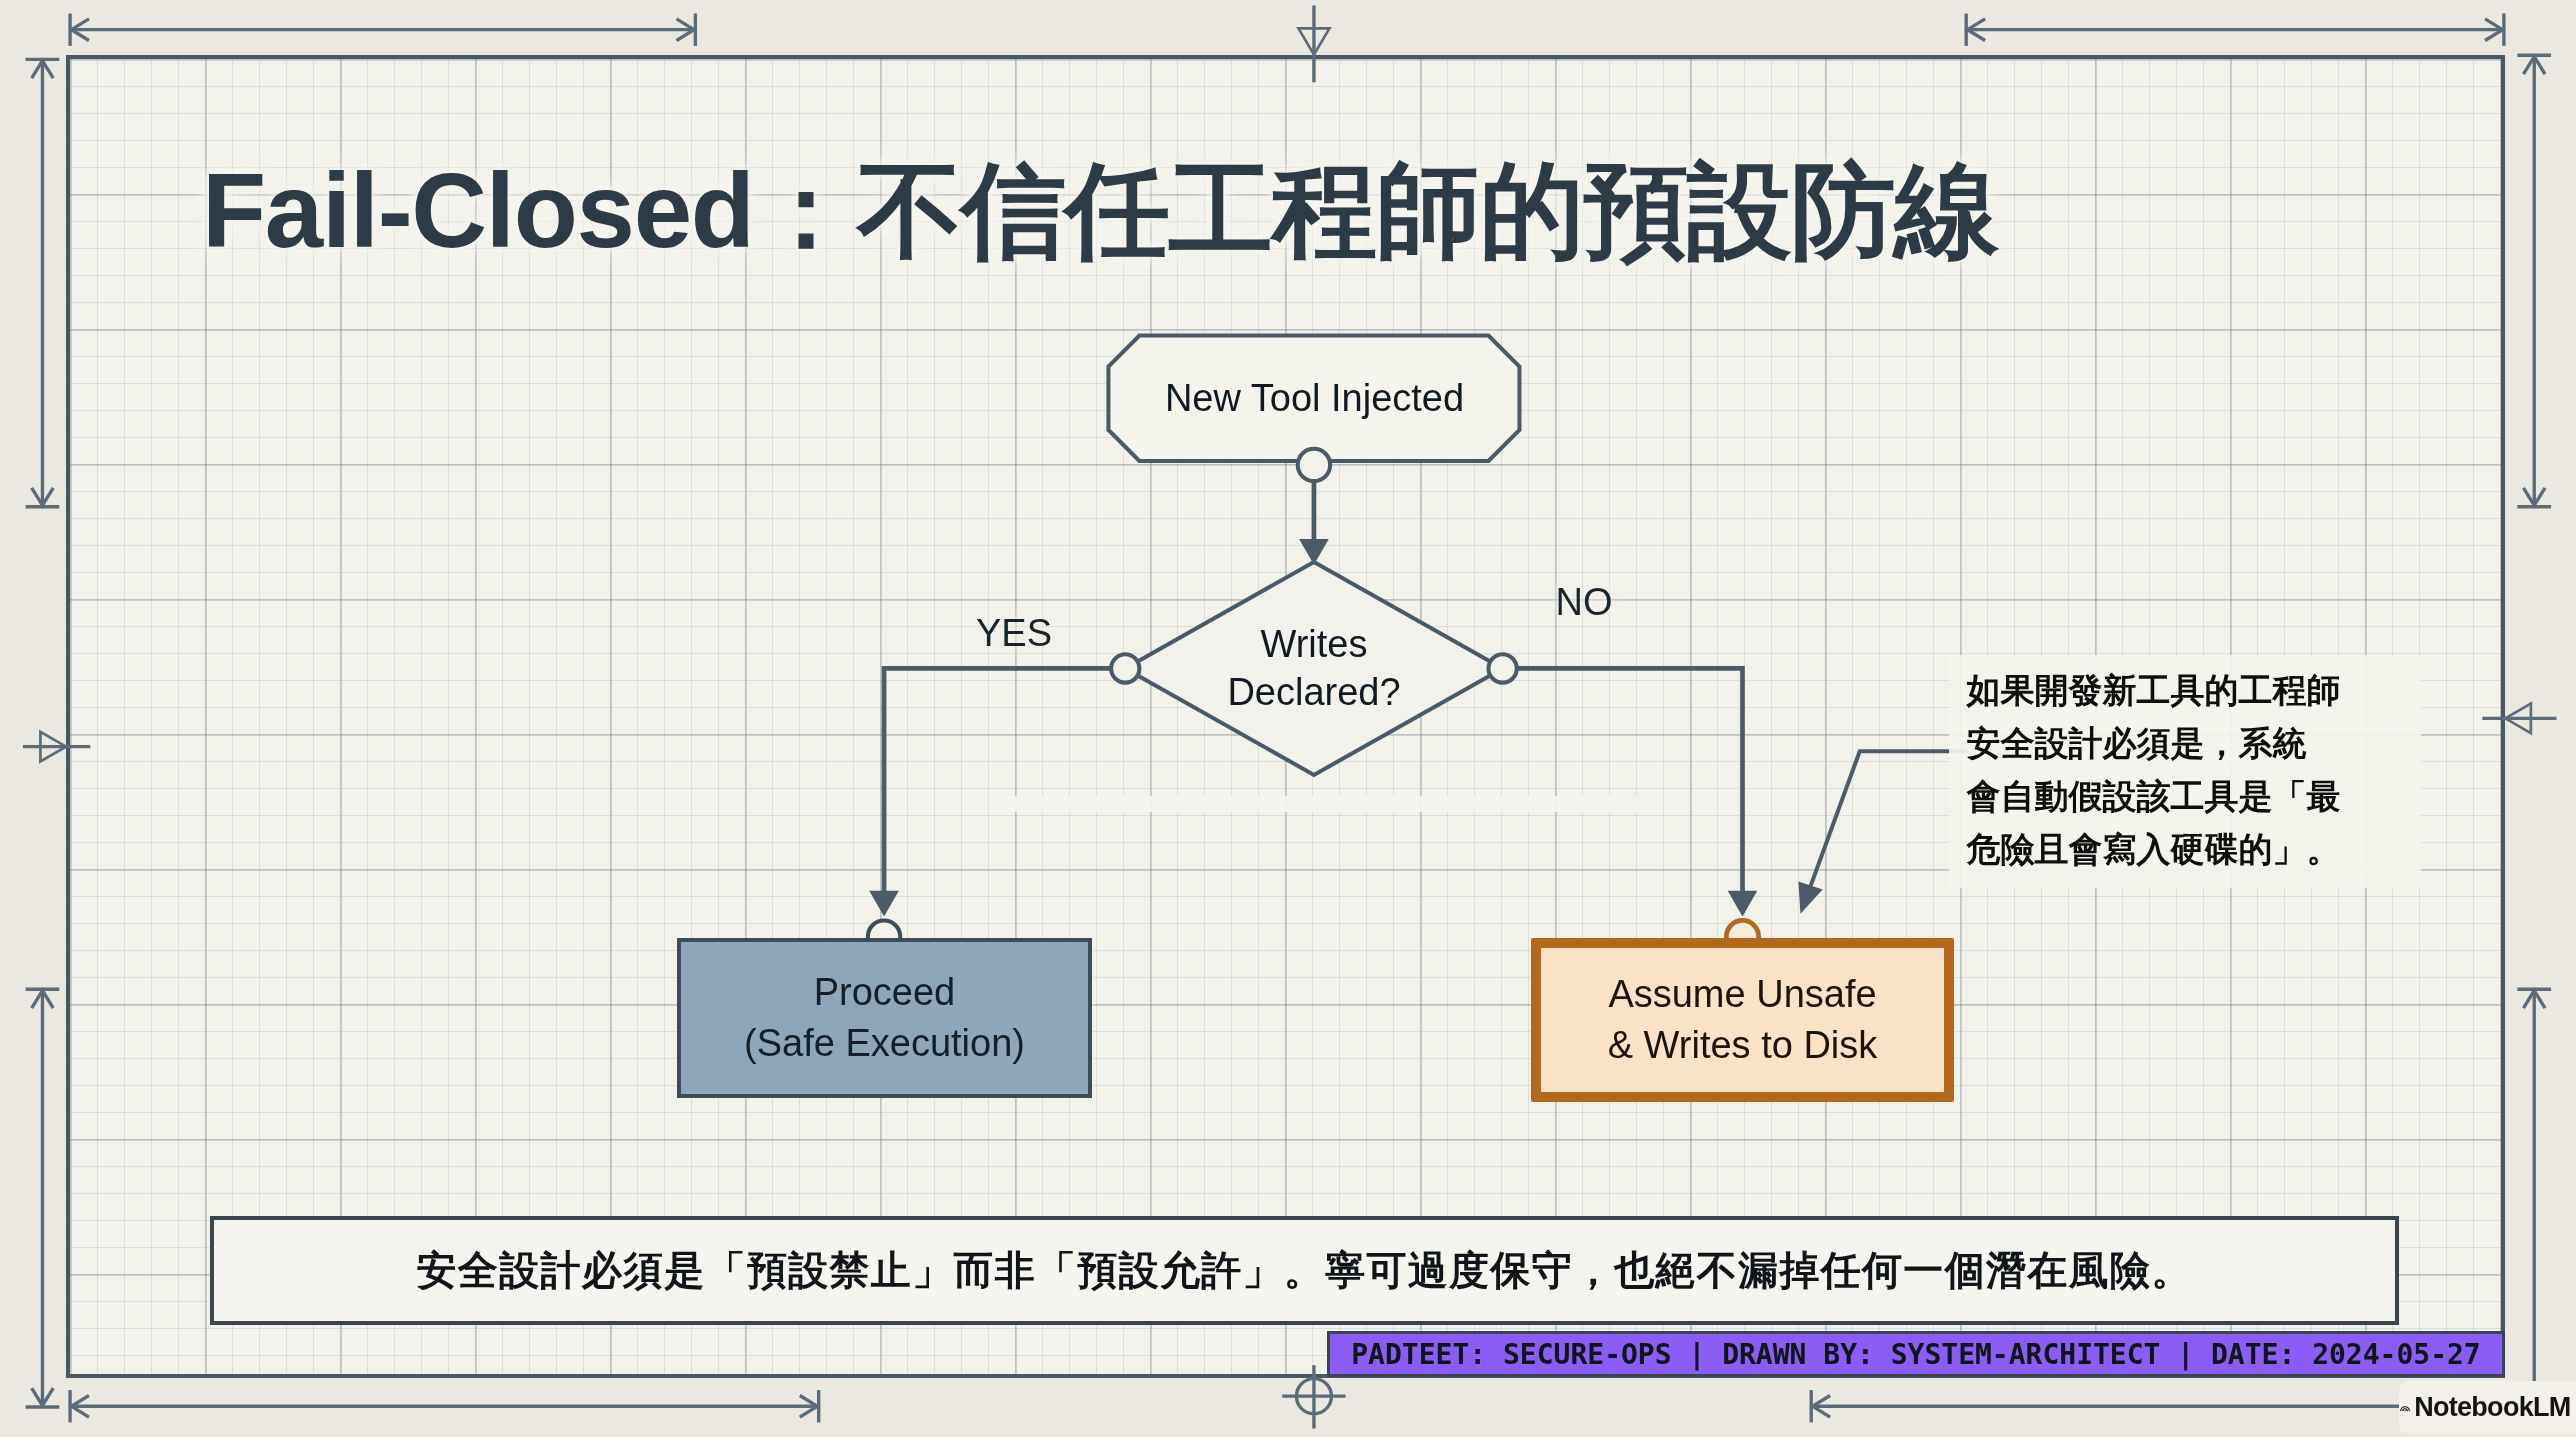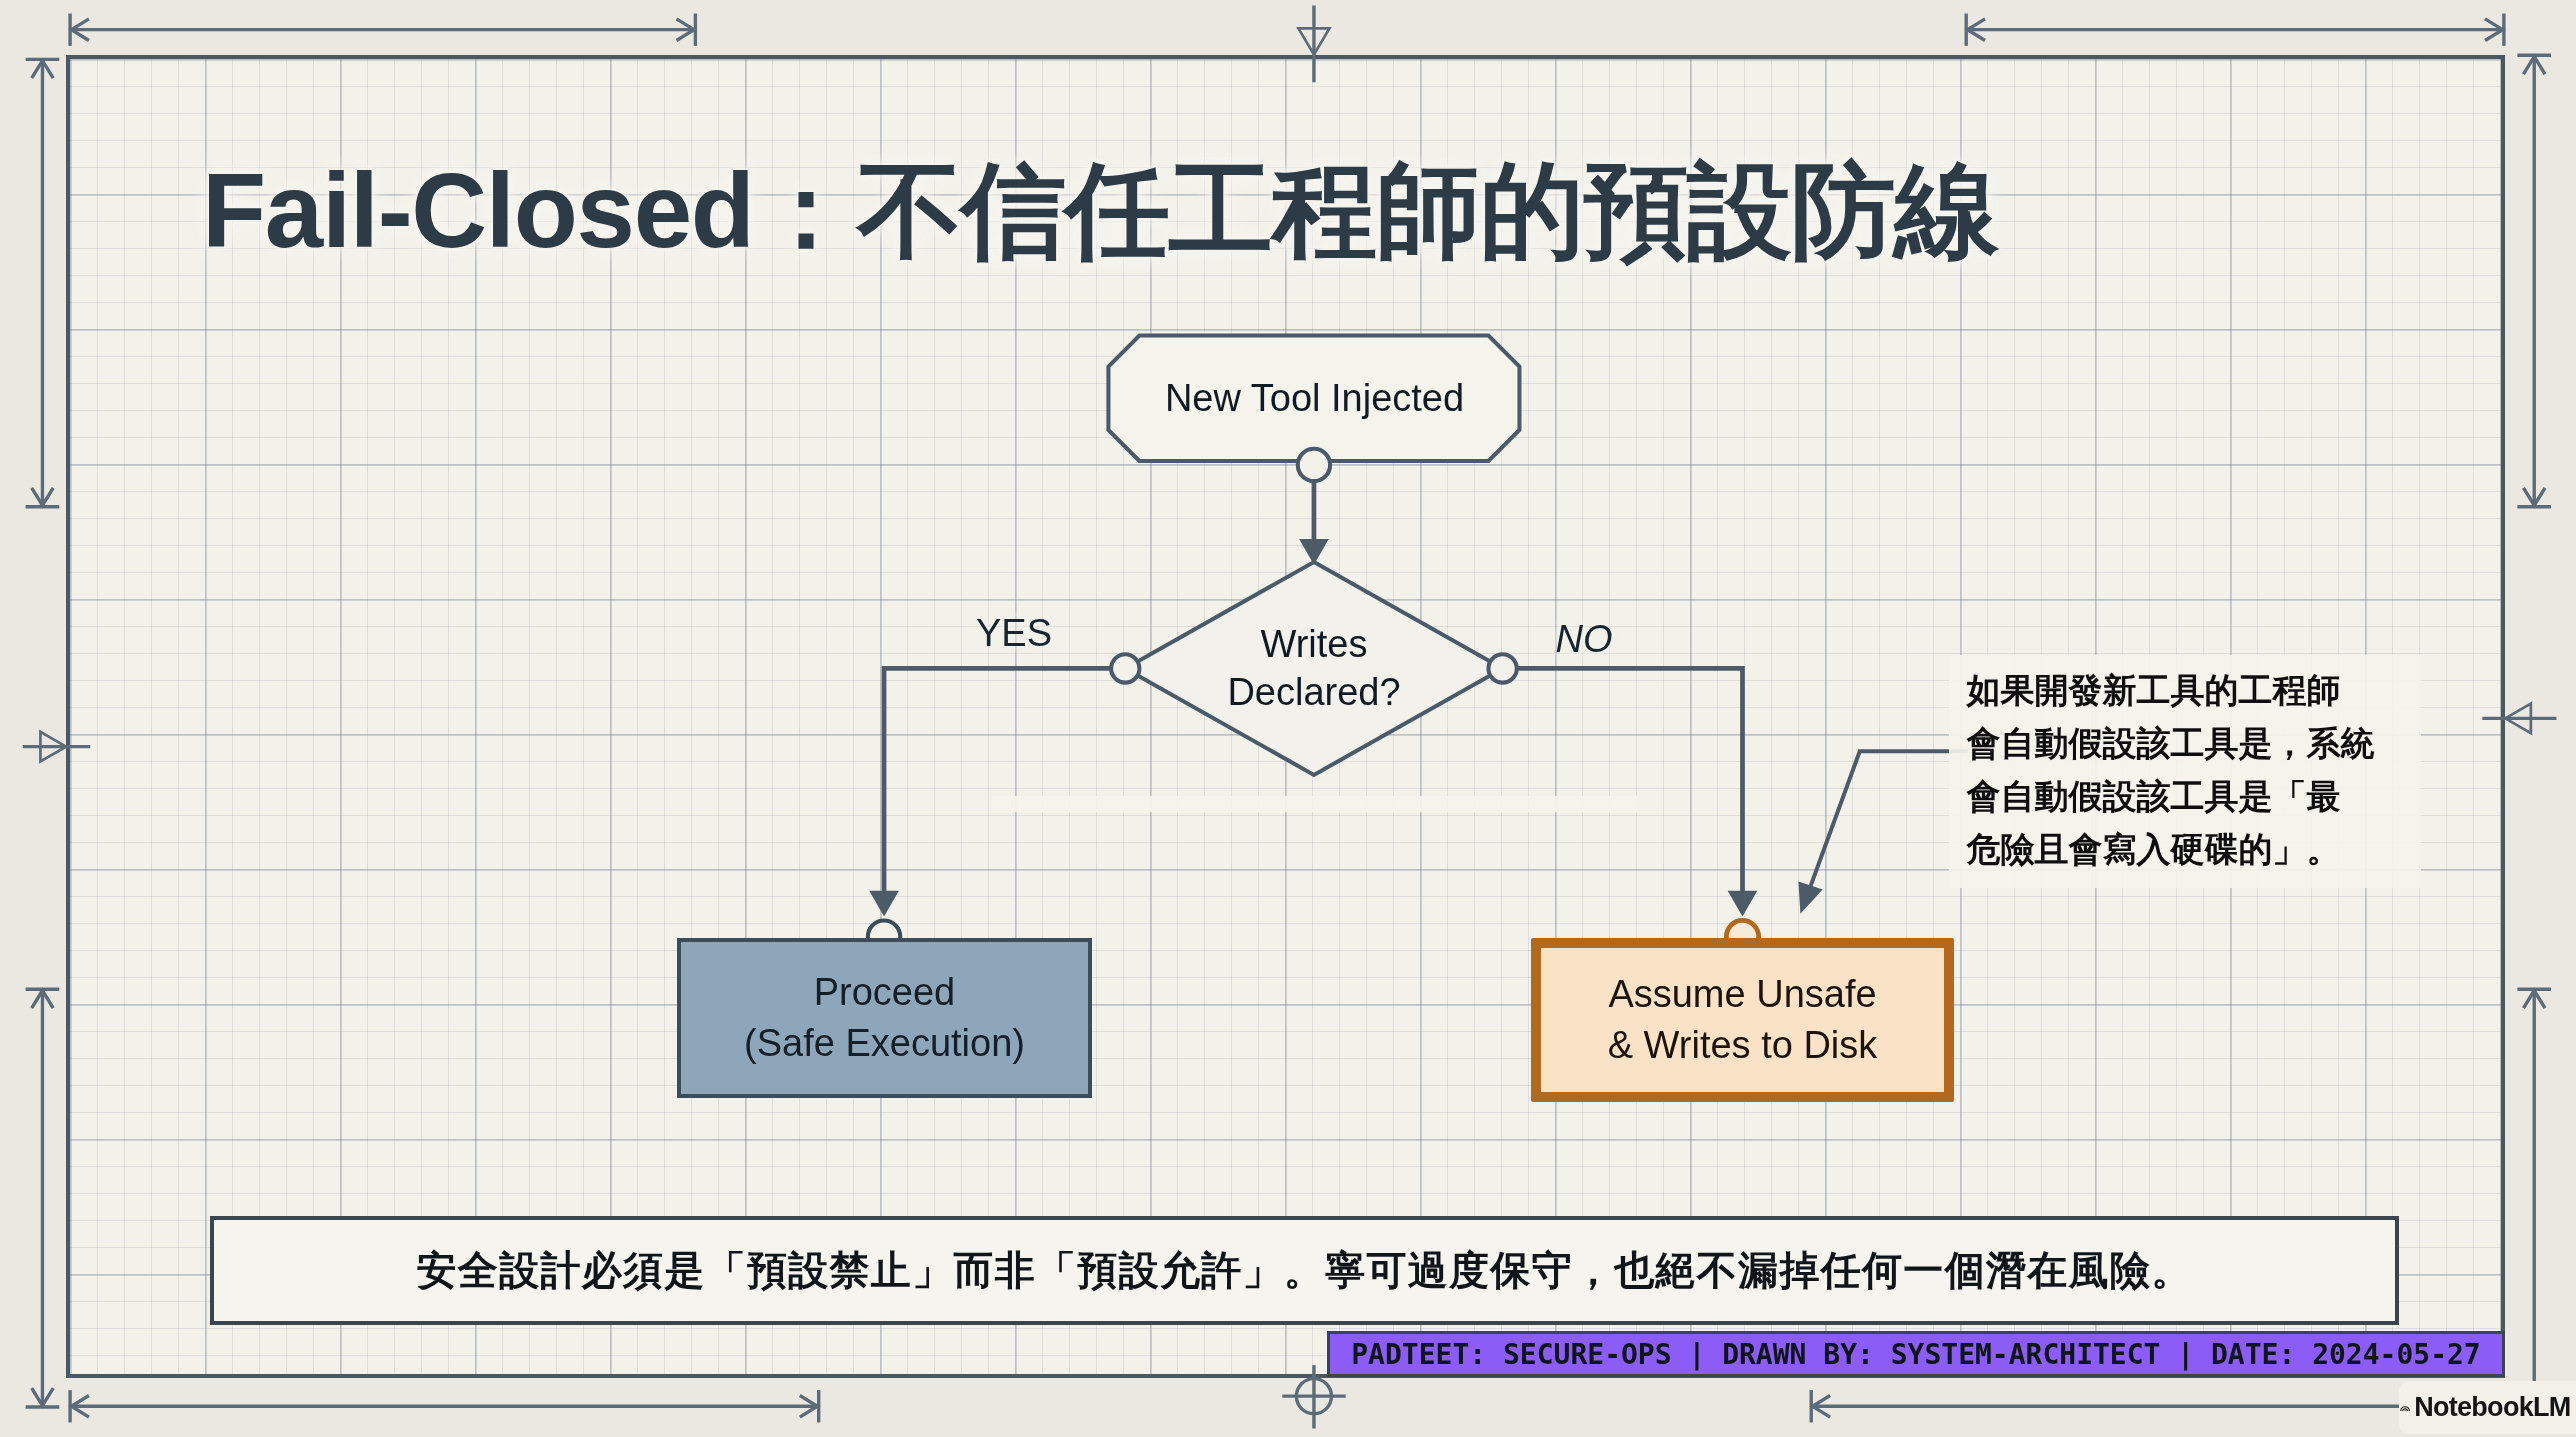--- a/index.html
+++ b/index.html
@@ -34,21 +34,21 @@
     white-space:nowrap;
   }
 
   
   .node-label{font-size:38px;color:#101a22;line-height:1.25;}
   .start-text{left:1119px;top:350px;width:391px;height:98px;}
   .decision-text{left:1179px;top:608px;width:270px;height:121px;}
   .branch-label{font-size:38px;color:#18242e;width:108px;height:54px;
     text-shadow:0 0 9.4px #f2f1ea,0 0 13.5px #f2f1ea;}
   .yes-label{left:960px;top:606px;}
-  .no-label{left:1530px;top:612px;font-style:italic;}
+  .no-label{left:1530px;top:575px;}
 
   .code-block{
     left:991px;top:796px;width:647px;padding:6.7px 0 9.4px 0;
     background:rgba(244,243,236,.92);
     font-family:"DejaVu Sans Mono","Liberation Mono",monospace;
     font-weight:700;font-size:32px;line-height:44px;color:#0d0d0d;text-align:center;
   }
 
   .proceed-box{
     left:677px;top:938px;width:415px;height:160px;
@@ -208,21 +208,21 @@
   <span>(Safe Execution)</span>
 </div>
 
 <div class="abs center unsafe-box">
   <span>Assume Unsafe</span>
   <span>&amp; Writes to Disk</span>
 </div>
 
 <div class="abs annotation">
   <div>如果開發新工具的工程師</div>
-  <div>會自動假設該工具是，系統</div>
+  <div>安全設計必須是，系統</div>
   <div>會自動假設該工具是「最</div>
   <div>危險且會寫入硬碟的」。</div>
 </div>
 
 <div class="abs center banner">安全設計必須是「預設禁止」而非「預設允許」。寧可過度保守，也絕不漏掉任何一個潛在風險。</div>
 
 <div class="abs center title-block">PADTEET: SECURE-OPS | DRAWN BY: SYSTEM-ARCHITECT | DATE: 2024-05-27</div>
 
 <div class="abs watermark">
   <svg width="28" height="28" viewBox="0 0 48 48">

